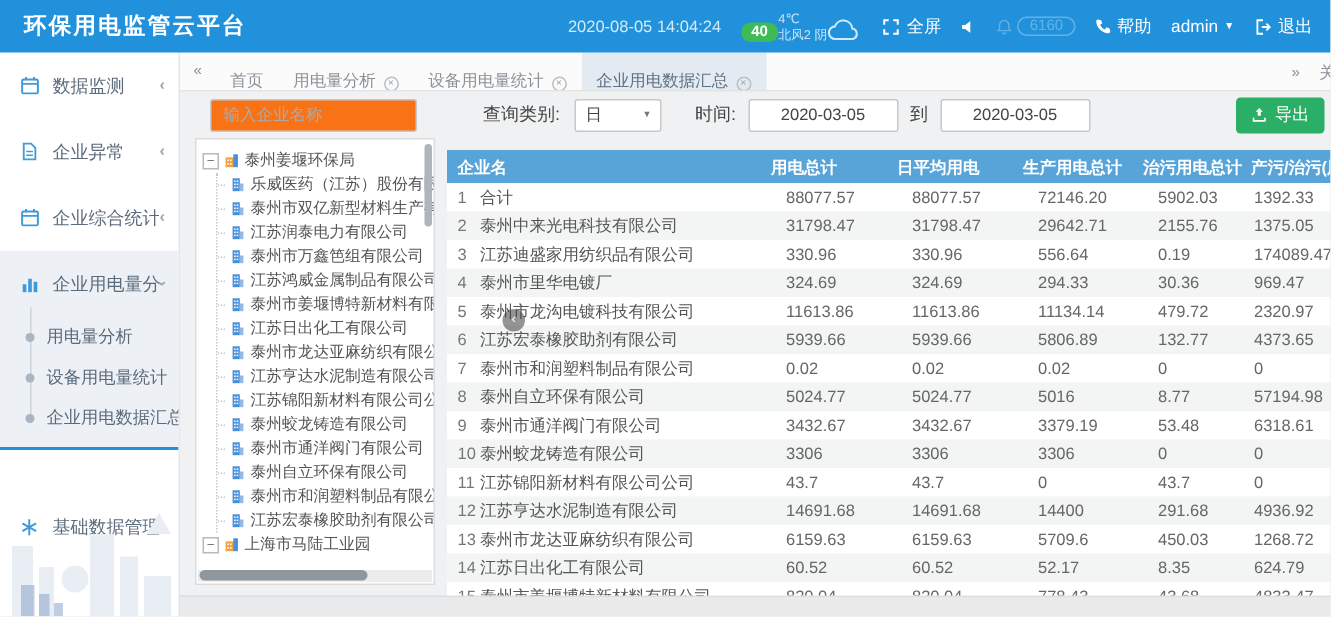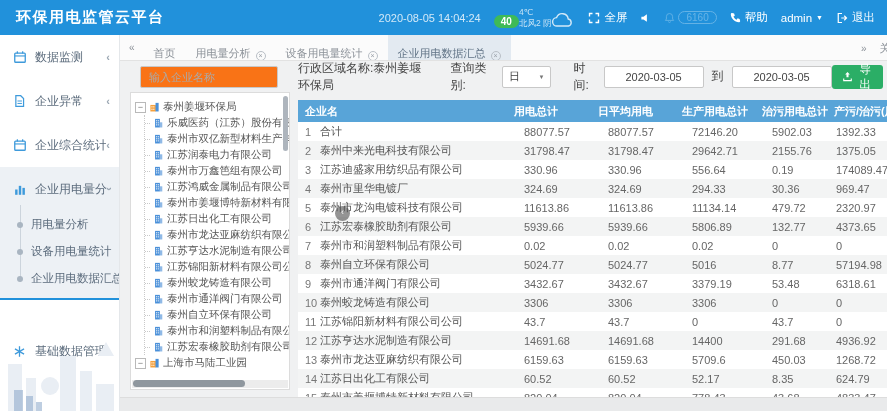--- a/index.html
+++ b/index.html
@@ -635,21 +635,20 @@
       </div>
     </div>
   <div class="vscroll"></div>
   <div class="hstrack">
       <div class="hsthumb"></div>
     </div>
 </div>
 <div class="collapse-handle">‹</div>
 
 <div class="filter-row">
-  <span>行政区域名称:泰州姜堰环保局</span>
   <span class="cat-label">查询类别:</span>
   <span class="select">
     <span>日</span>
     <span class="caret2">▼</span>
   </span>
   <span class="time-label">时间:</span>
   <input class="date-input" value="2020-03-05" style="">
   <span class="to-label">到</span>
   <input class="date-input" value="2020-03-05" style="">
   <button class="export-btn">

